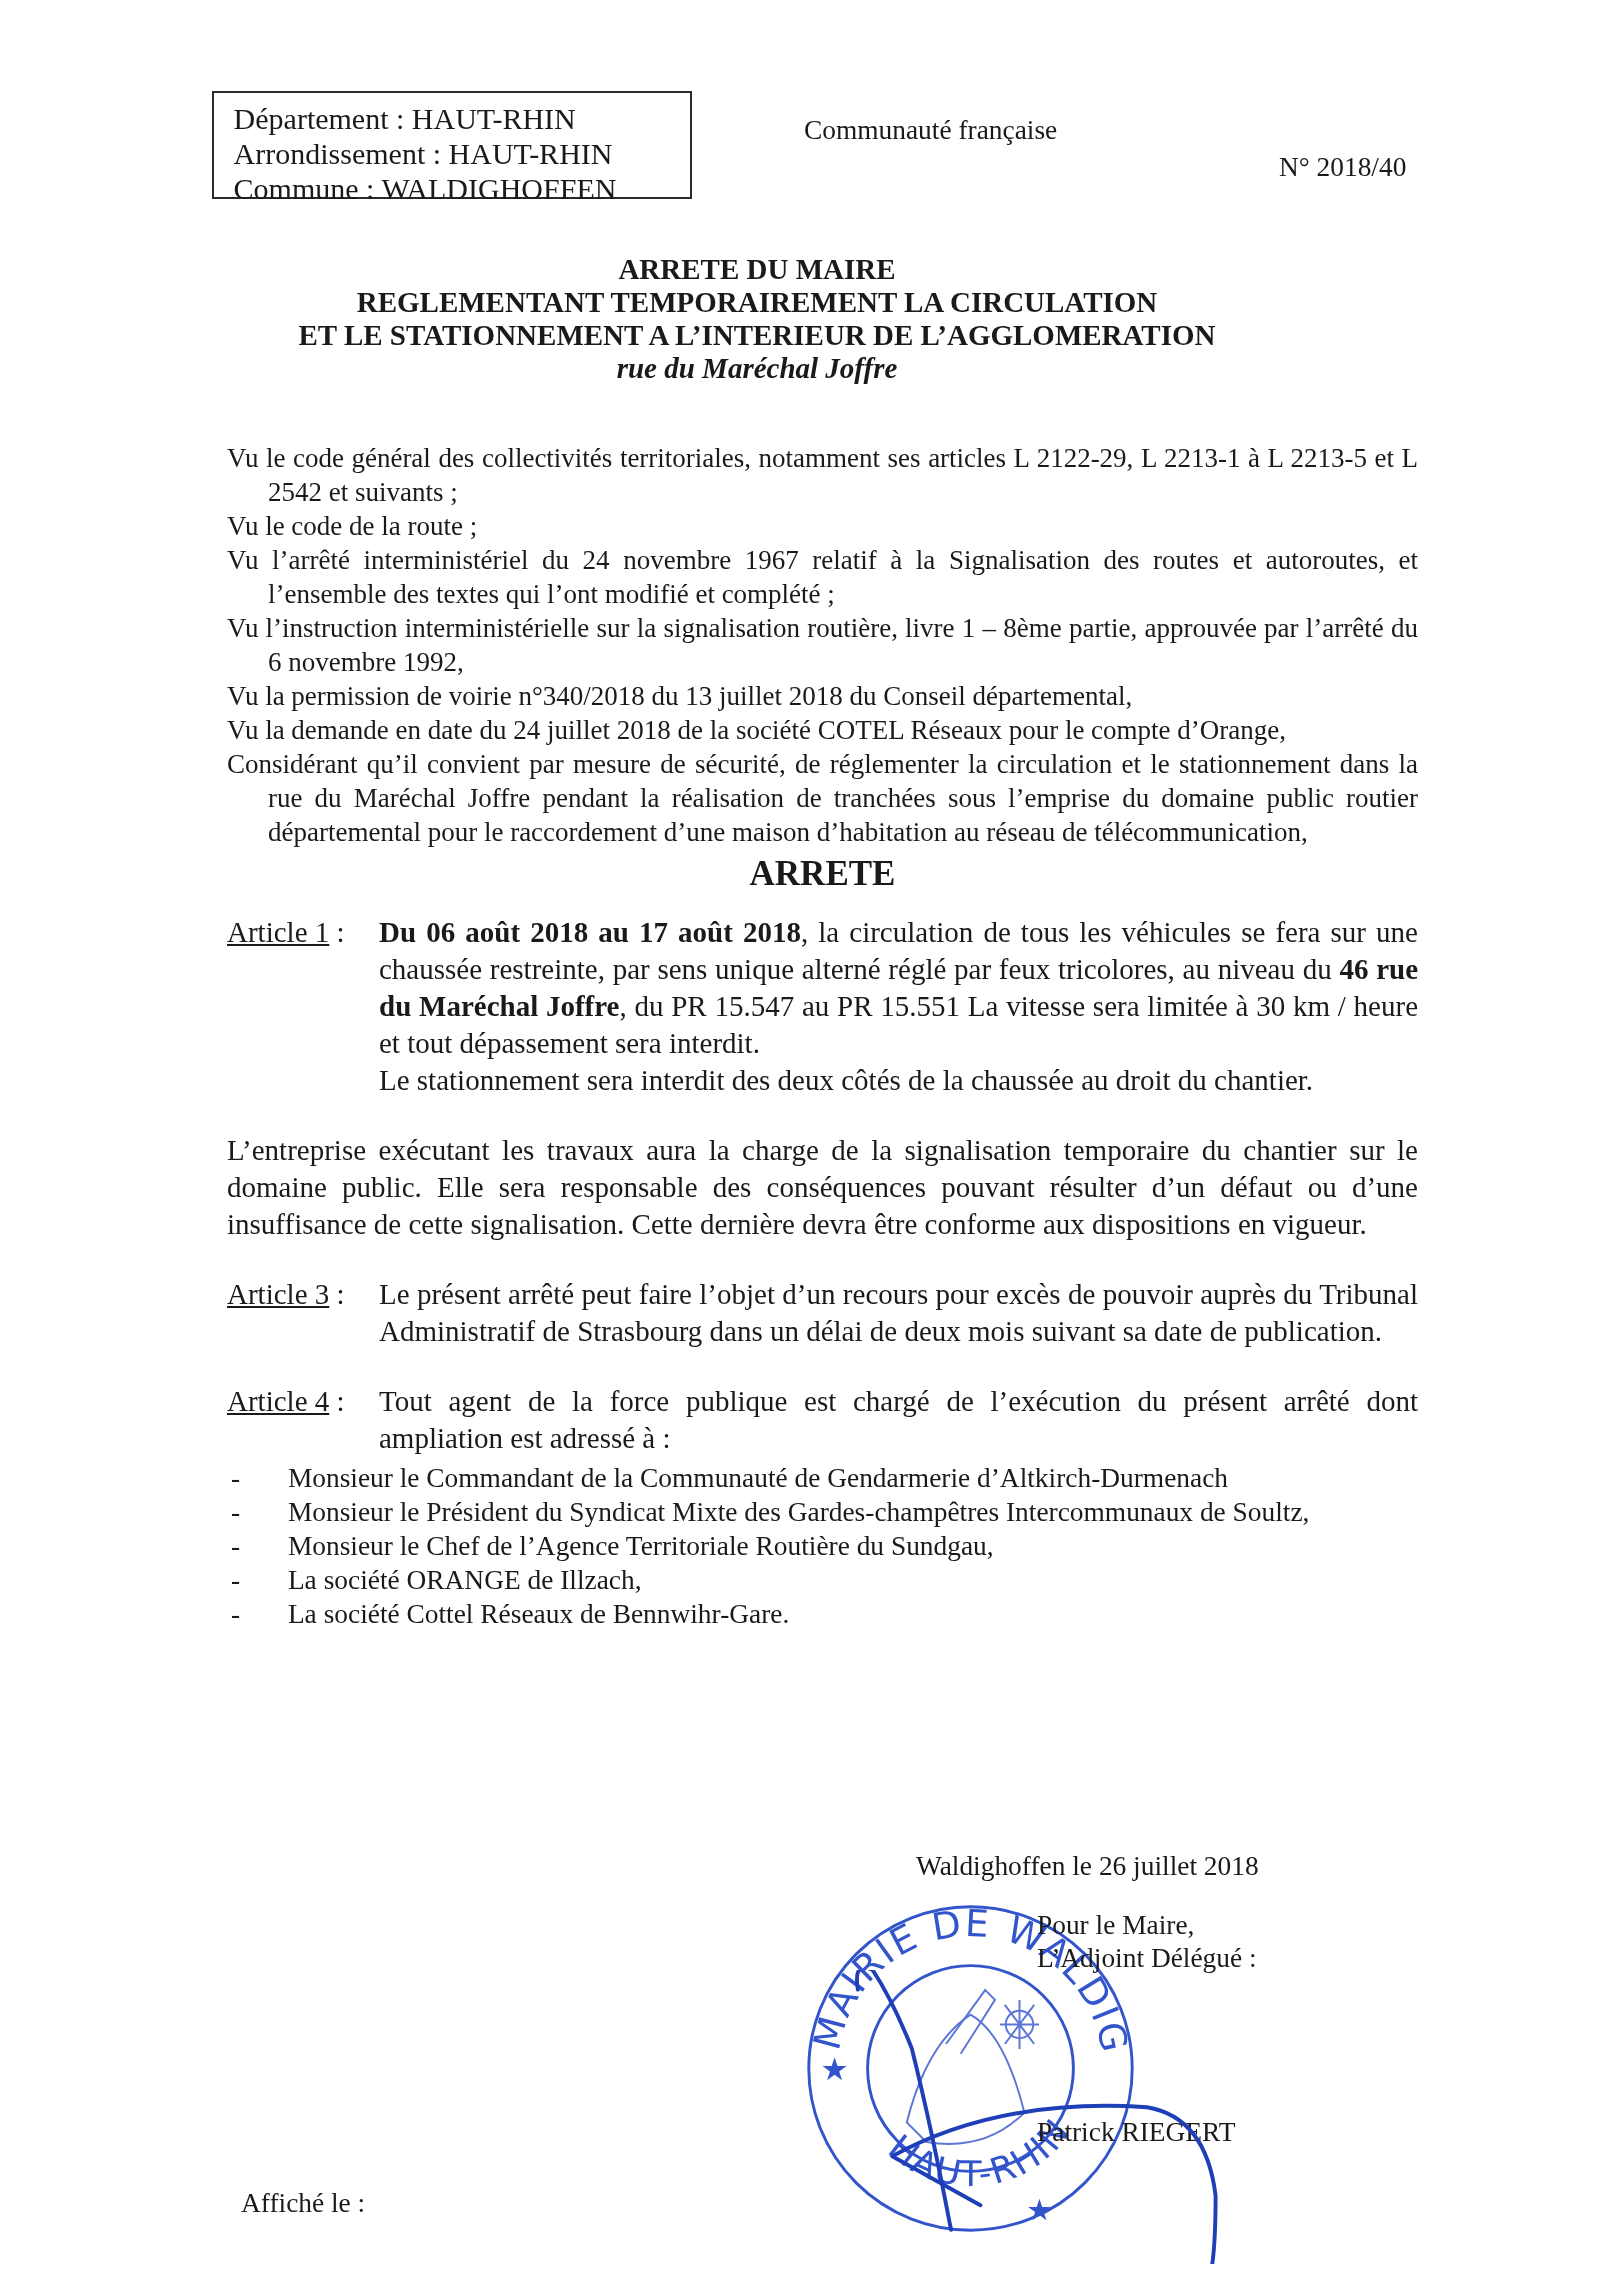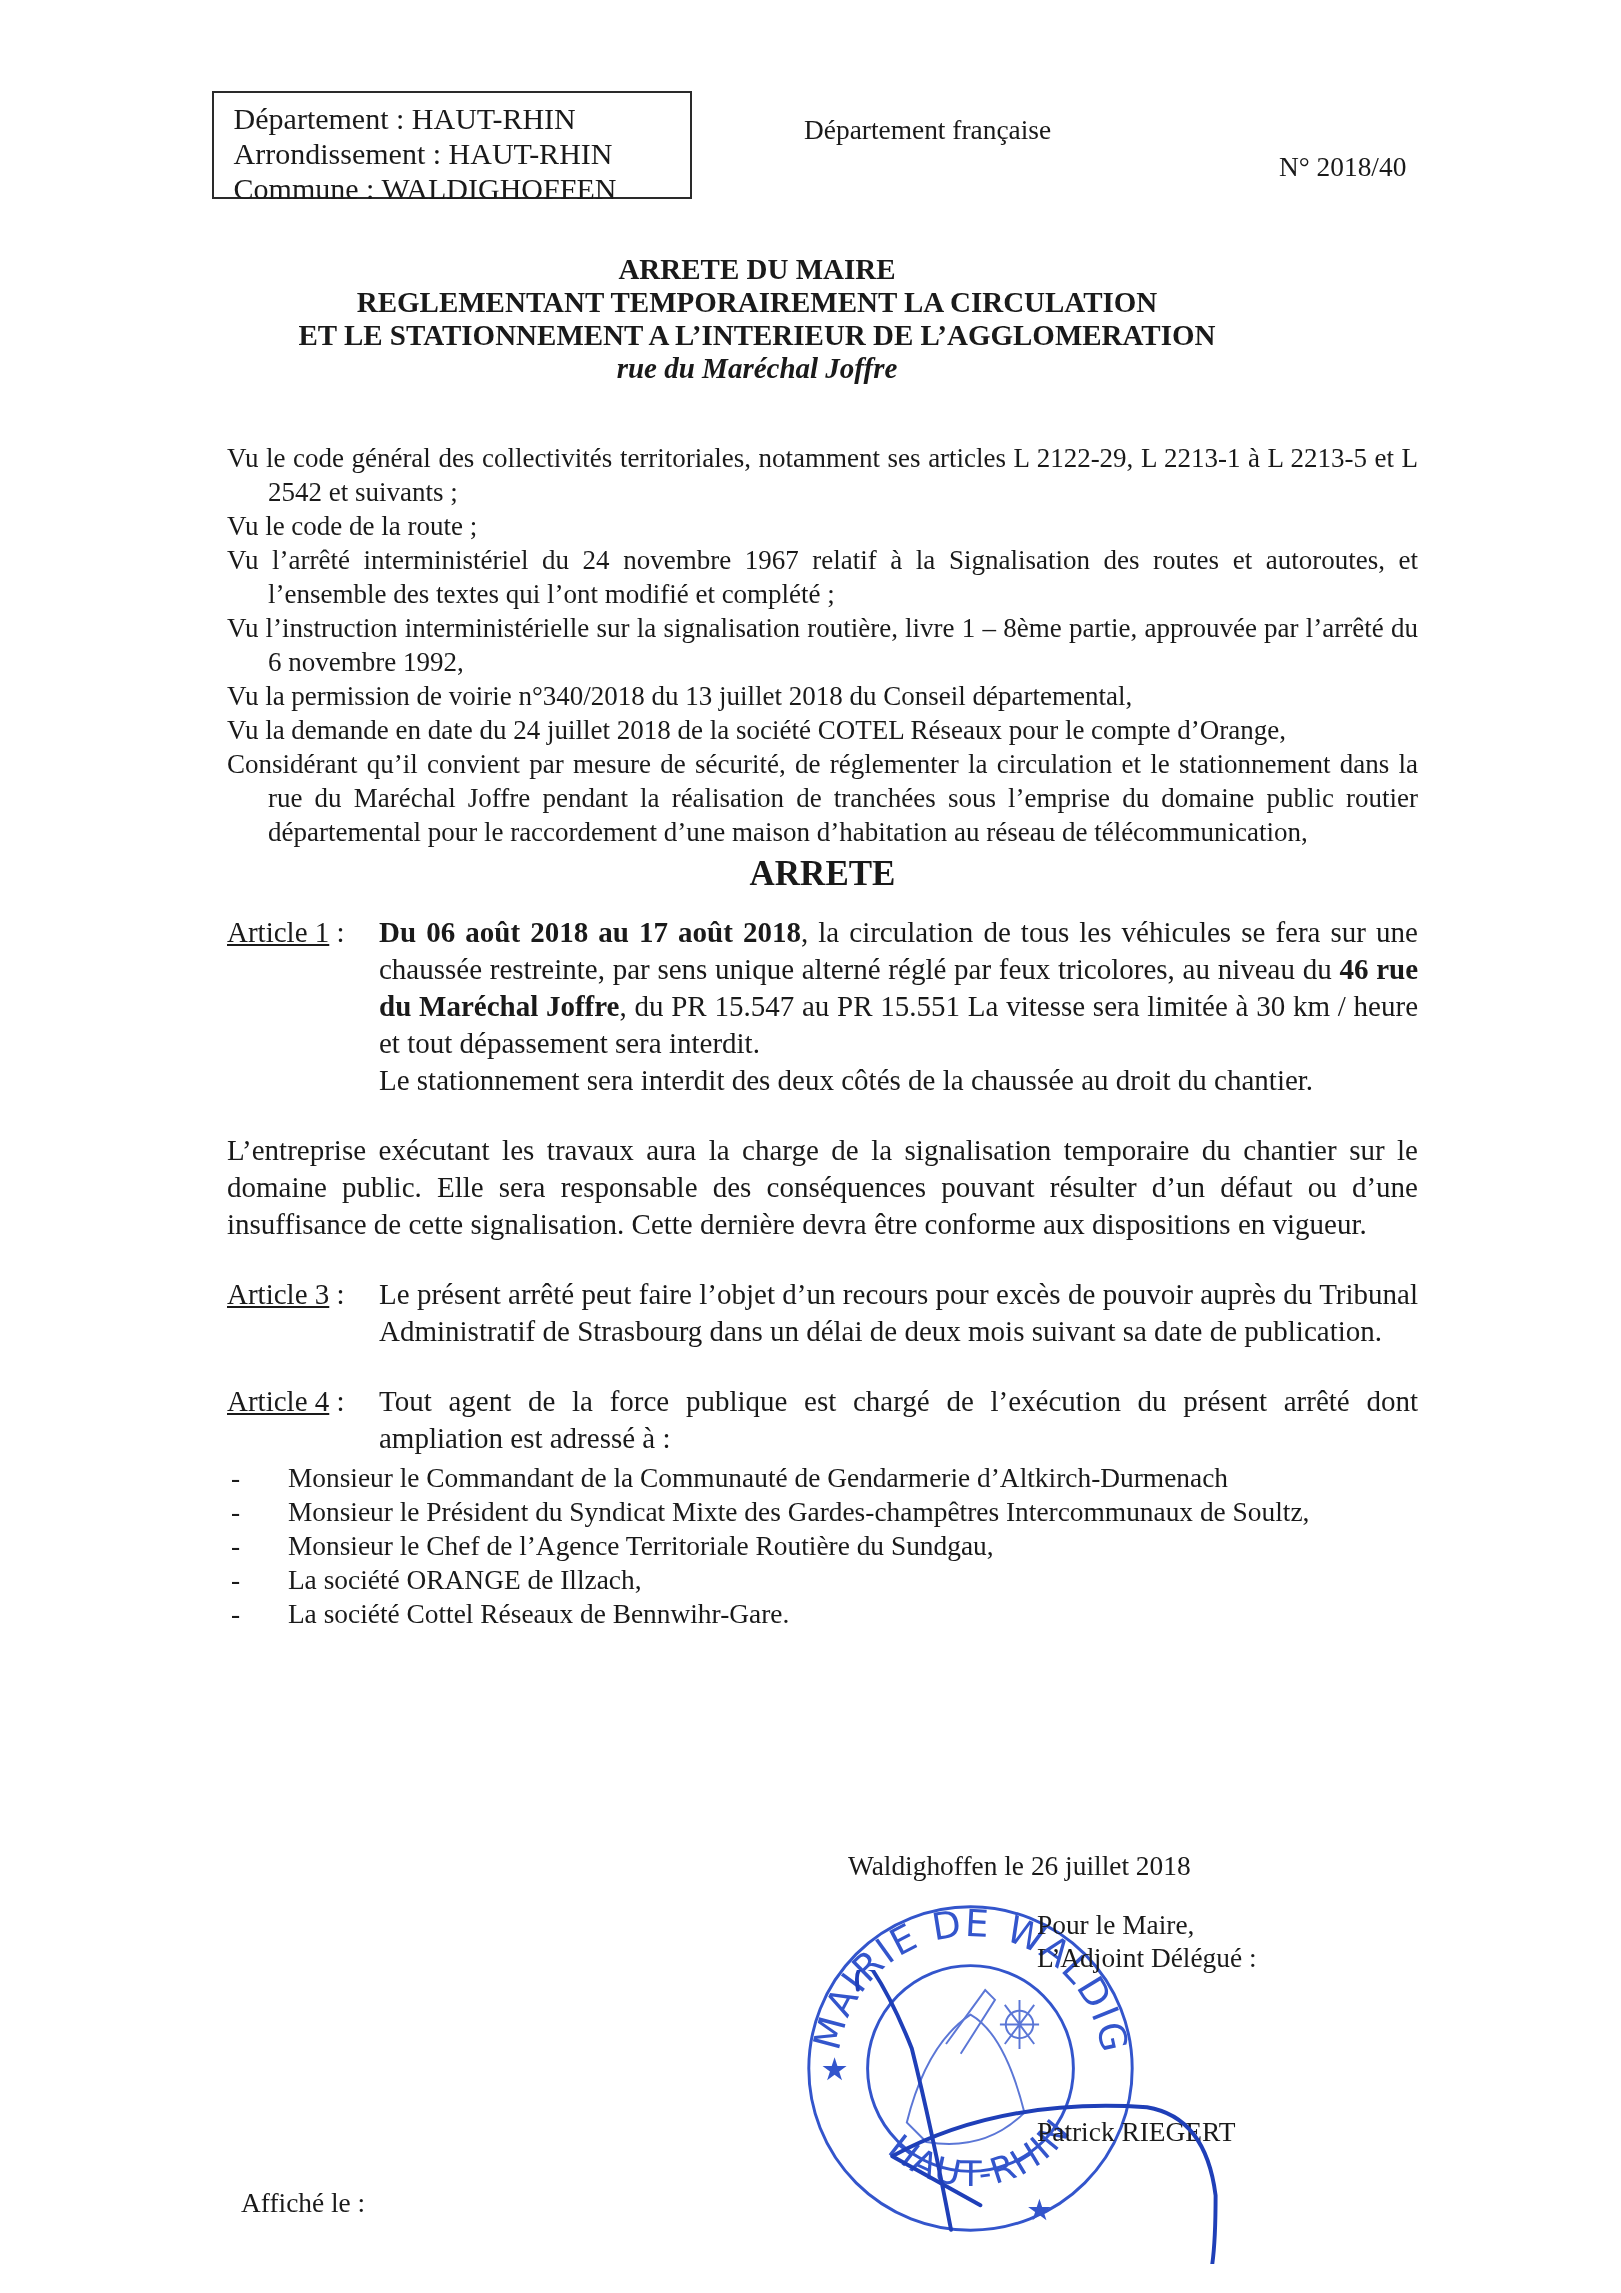--- a/index.html
+++ b/index.html
@@ -18,36 +18,36 @@
   .body { left: 227px; top: 441px; width: 1191px; font-size: 27px; line-height: 34px; }
   .para { text-indent: -41px; padding-left: 41px; text-align: justify; }
   .arrete-heading { text-align: center; font-weight: bold; margin: 7.8px 0 23.5px 0; font-size: 35px; }
   .article { display: flex; margin-bottom: 33px; font-size: 29px; line-height: 37px; }
   .article .label { width: 152px; flex: none; white-space: nowrap; }
   .article .label u { text-decoration: underline; }
   .article .content { flex: 1; text-align: justify; }
   .recipients { margin-top: -29px; font-size: 27.4px; line-height: 34px; }
   .recipient { display: flex; }
   .recipient .dash { width: 57px; flex: none; padding-left: 3.9px; }
-  .place-date { left: 848px; top: 1851px; font-size: 27.4px; }
+  .place-date { left: 916px; top: 1851px; font-size: 27.4px; }
   .sign-block { left: 1037px; top: 1909px; font-size: 27.4px; line-height: 33px; }
   .signer { left: 1037px; top: 2117px; font-size: 27.4px; }
   .posted { left: 241px; top: 2144px; font-size: 27.4px; margin-top: 44px; }
   .stamp { left: 799px; top: 1897px; width: 343px; height: 343px; }
   .signature { left: 853px; top: 1970px; width: 441px; height: 294px; }
 </style>
 </head>
 <body>
 
 <div class="abs header-box">
   <div>Département : HAUT-RHIN</div>
   <div>Arrondissement : HAUT-RHIN</div>
   <div>Commune : WALDIGHOFFEN</div>
 </div>
-<div class="abs republic">Département française</div>
+<div class="abs republic">Communauté française</div>
 <div class="abs number">N° 2018/40</div>
 
 <div class="abs title-block">
   <div class="bold">ARRETE DU MAIRE</div>
   <div class="bold">REGLEMENTANT TEMPORAIREMENT LA CIRCULATION</div>
   <div class="bold">ET LE STATIONNEMENT A L’INTERIEUR DE L’AGGLOMERATION</div>
   <div class="it">rue du Maréchal Joffre</div>
 </div>
 
 <div class="abs body">

